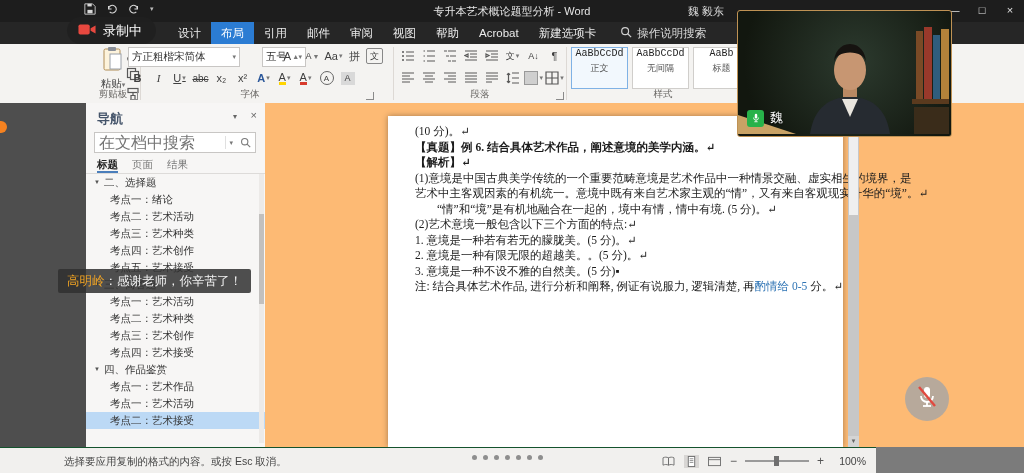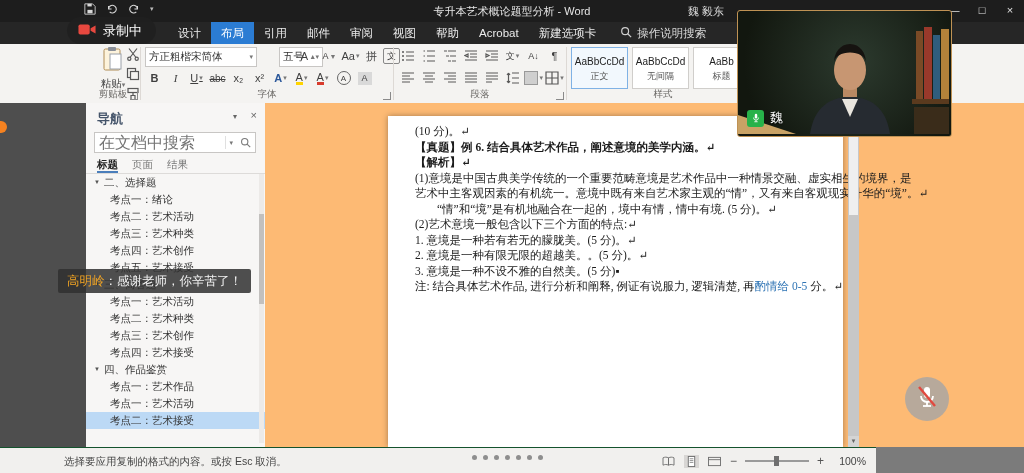--- a/index.html
+++ b/index.html
@@ -28,40 +28,40 @@
   .glabel{position:absolute;bottom:2px;font-size:9.5px;color:#6b6966;width:100%;text-align:center;}
   .launcher{position:absolute;right:2px;bottom:3px;width:7px;height:7px;border-right:1px solid #8a8a8a;border-bottom:1px solid #8a8a8a;}
   .rgroup{position:absolute;top:0;height:59px;}
   .ic{width:14px;height:14px;stroke:#585858;fill:none;stroke-width:1.2;}
   .sbtn{display:inline-flex;align-items:center;justify-content:center;width:19px;height:18px;border-radius:2px;font-size:11px;color:#3f3f3f;}
   .sbtn .da{font-size:7px;color:#777;margin-left:1px;}
   #g-clip{left:86px;width:54px;}
   #paste-big{position:absolute;left:8px;top:2px;width:38px;text-align:center;}
   #paste-label{font-size:10.5px;color:#3f3f3f;margin-top:1px;}
   #clip-col{position:absolute;left:40px;top:3px;display:flex;flex-direction:column;gap:2px;}
-  #g-font{left:141px;width:252px;}
+  #g-font{left:124px;width:252px;}
   .combo{position:absolute;top:3px;height:18px;background:#fff;border:1px solid #c8c6c4;font-size:10.5px;color:#333;display:flex;align-items:center;padding:0 3px;justify-content:space-between;}
   #font-name-box{left:4px;width:104px;}
   #font-size-box{left:114px;width:36px;margin-left:24px;}
   .icrow{position:absolute;left:4px;display:flex;gap:2px;align-items:center;}
   #font-row1{top:3px;left:158px;}
   #font-row2{top:25px;}
   .b-b{font-weight:bold;} .b-i{font-style:italic;font-family:"Liberation Serif",serif;} .b-u{text-decoration:underline;}
   .b-st{text-decoration:line-through;font-size:10px;}
   .hl-a{border-bottom:3px solid #ffd400;line-height:10px;} .fc-a{border-bottom:3px solid #d83b2d;line-height:10px;}
   .eff-a{color:#2b579a;font-weight:bold;}
   .circ-a{border:1px solid #666;border-radius:50%;width:12px;height:12px;font-size:8px;display:inline-flex;align-items:center;justify-content:center;}
   .shade-a{background:#d9d9d9;width:14px;height:13px;font-size:9px;display:inline-flex;align-items:center;justify-content:center;}
   #g-para{left:394px;width:172px;}
   #para-row1{top:3px;} #para-row2{top:25px;}
   #g-styles{left:567px;width:192px;}
   #stylecards{position:absolute;left:4px;top:3px;display:flex;gap:4px;}
   .scard{width:55px;height:40px;background:#fff;border:1px solid #d0cecb;text-align:center;overflow:hidden;}
   .scard.selected{border:1px solid #7fb2e5;background:#f2f8fd;}
-  .ssample{font-size:10px;color:#222;margin-top:8px;font-family:Liberation Sans, sans-serif;}
+  .ssample{font-size:10px;color:#222;margin-top:0;font-family:Liberation Mono, monospace;}
   .sname{font-size:9px;color:#555;margin-top:3px;}
   #style-scroll{position:absolute;left:183px;top:3px;display:flex;flex-direction:column;gap:1px;}
   #style-scroll span{width:12px;height:13px;border:1px solid #d0cecb;background:#faf9f8;font-size:7px;color:#666;display:flex;align-items:center;justify-content:center;}
 
   
   #tabsel{position:absolute;left:268px;top:104px;width:13px;height:11px;background:#efeeec;border:1px solid #bdbab7;}
   #ruler{position:absolute;left:388px;top:103px;width:455px;height:13px;
     background:linear-gradient(to right,#c6c3c0 0 26px,#f5f4f2 26px 450px,#c6c3c0 450px);}
   #ruler-nums{display:flex;justify-content:space-between;padding:0 8px;height:13px;align-items:center;}
   .rnum{font-size:7.5px;color:#8a8a8a;}

